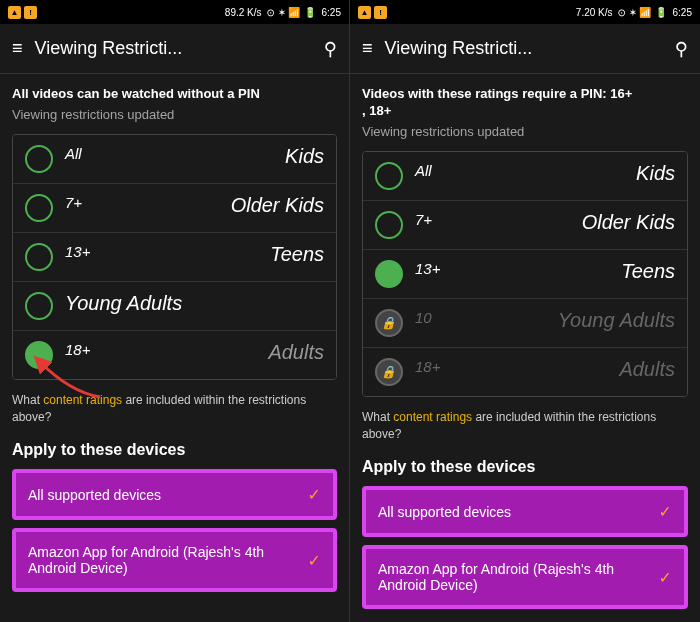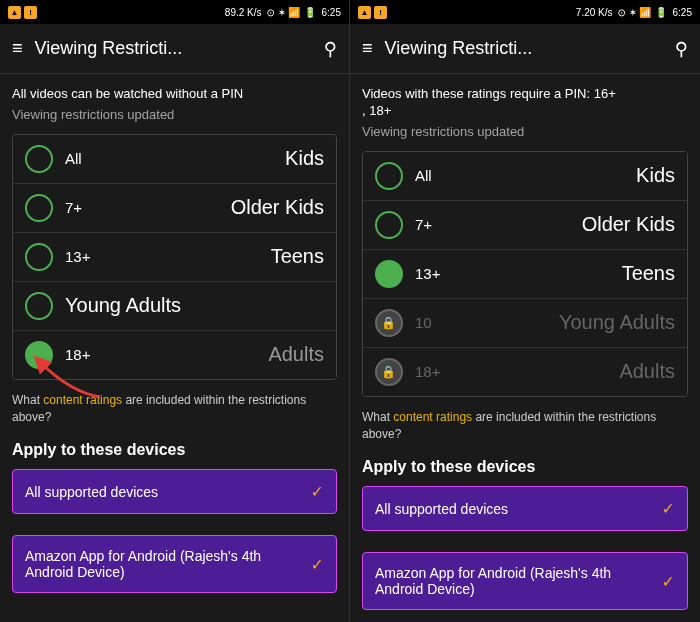--- a/index.html
+++ b/index.html
@@ -88,21 +88,21 @@
     .main-content {
       flex: 1;
       overflow-y: auto;
       padding: 12px;
       background: #1a1a1a;
     }
 
     .status-text {
       font-size: 13px;
       color: #fff;
-      font-weight: 400;
+      font-weight: 700;
       margin-bottom: 4px;
       line-height: 1.3;
     }
 
     .updated-text {
       font-size: 13px;
       color: #a3a3a3;
       margin-bottom: 12px;
     }
 
@@ -110,25 +110,26 @@
     .rating-list {
       border: 1px solid #444;
       border-radius: 4px;
       overflow: hidden;
       margin-bottom: 12px;
       position: relative;
     }
 
     .rating-item {
       display: flex;
-      align-items: center;
+      align-items: flex-start;
       padding: 10px 12px;
       border-bottom: 1px solid #333;
       background: #1a1a1a;
       position: relative;
+      font-style: italic;
     }
     .rating-item:last-child {
       border-bottom: none;
     }
 
     .circle-indicator {
       width: 28px;
       height: 28px;
       border-radius: 50%;
       border: 2px solid #4CAF50;
@@ -190,24 +191,24 @@
       font-weight: 700;
       color: #ffffff;
       margin-bottom: 10px;
     }
 
     .device-item {
       display: flex;
       align-items: center;
       justify-content: space-between;
       padding: 12px;
-      border: 1px solid #d946ef;
+      border: 4px solid #d946ef;
       border-radius: 4px;
-      margin-bottom: 21px;
-      background: #4c1d95;
+      margin-bottom: 8px;
+      background: #a21caf;
     }
 
     .device-name {
       font-size: 14px;
       color: #fff;
       font-weight: 500;
     }
 
     .checkmark {
       color: #f5a623;

